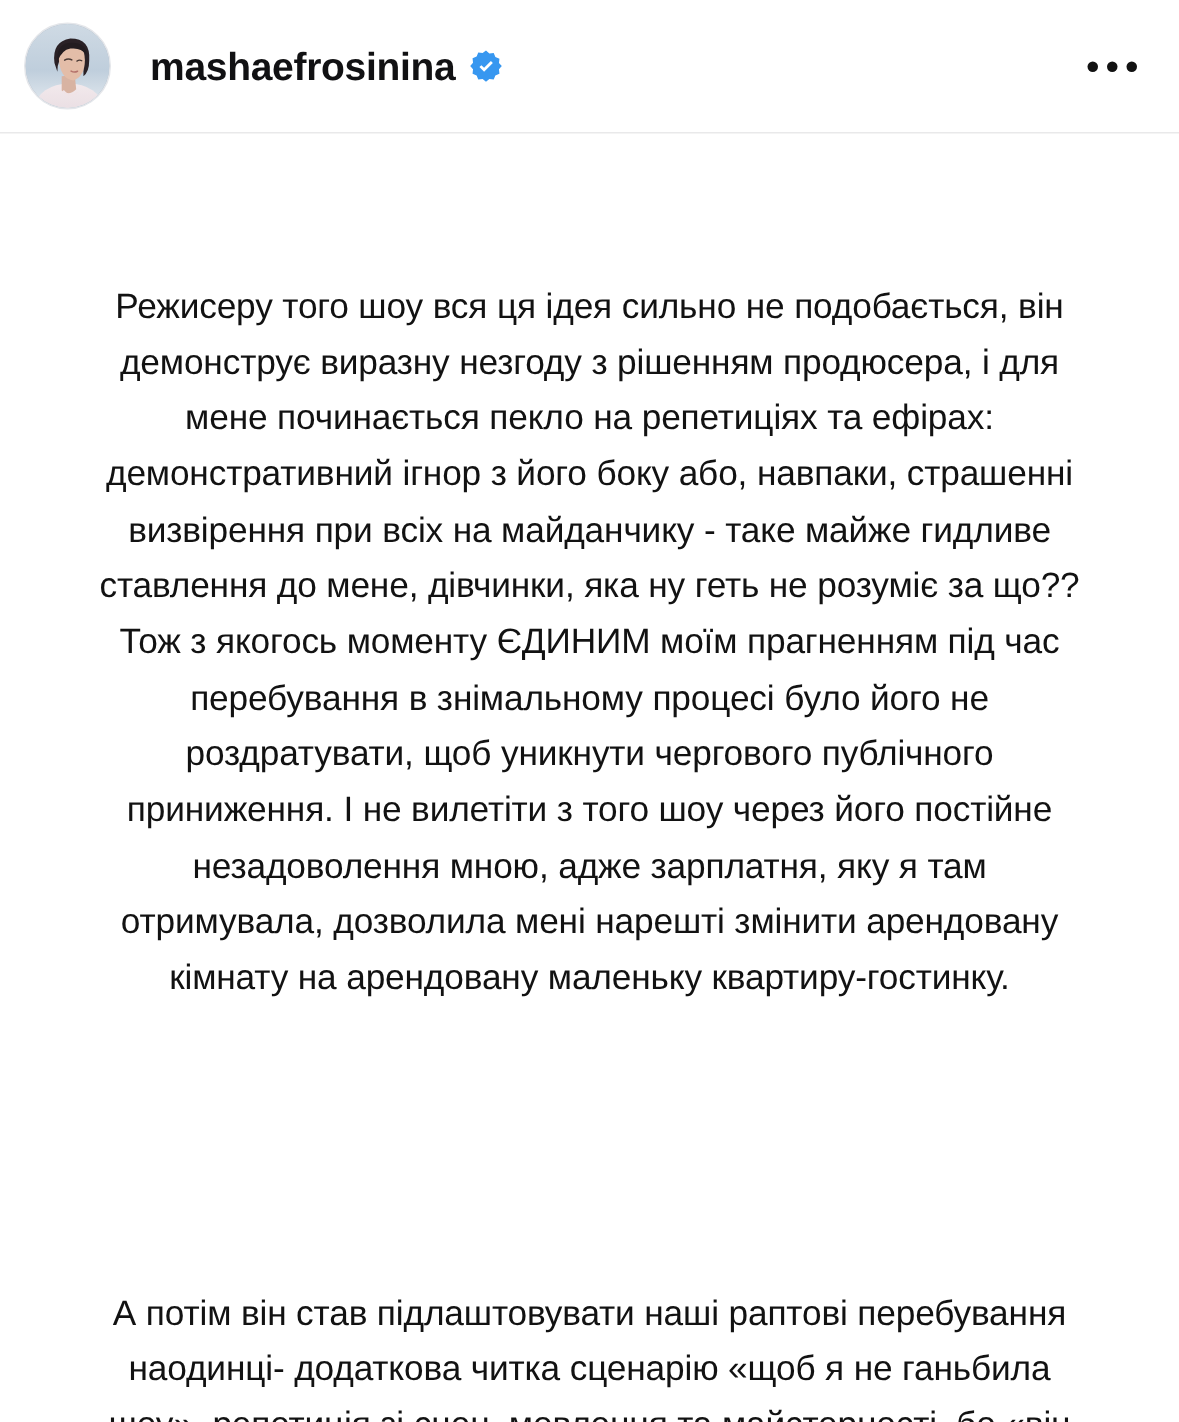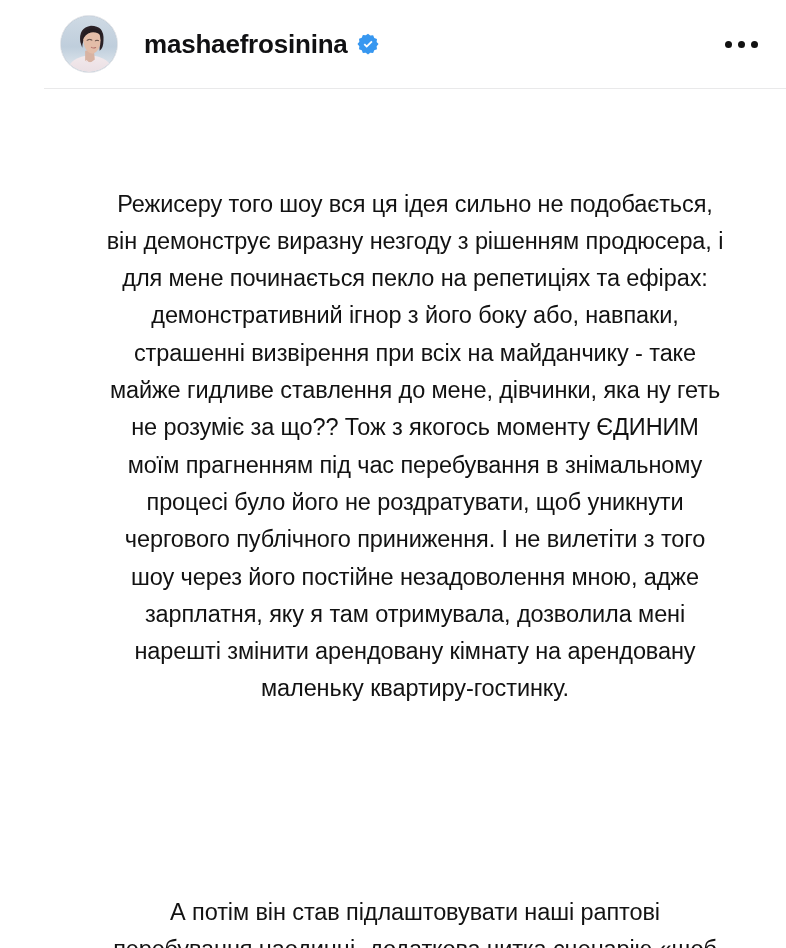--- a/index.html
+++ b/index.html
@@ -17,21 +17,20 @@
     -webkit-font-smoothing: antialiased;
   }
 
   .post {
     width: 786px;
     height: 948px;
     background: #ffffff;
     display: flex;
     flex-direction: column;
     box-sizing: border-box;
-    padding-left: 44px;
   }
 
   
   .post-header {
     height: 89px;
     flex: 0 0 89px;
     display: flex;
     align-items: center;
     padding: 0 22px 0 16px;
     box-sizing: border-box;

